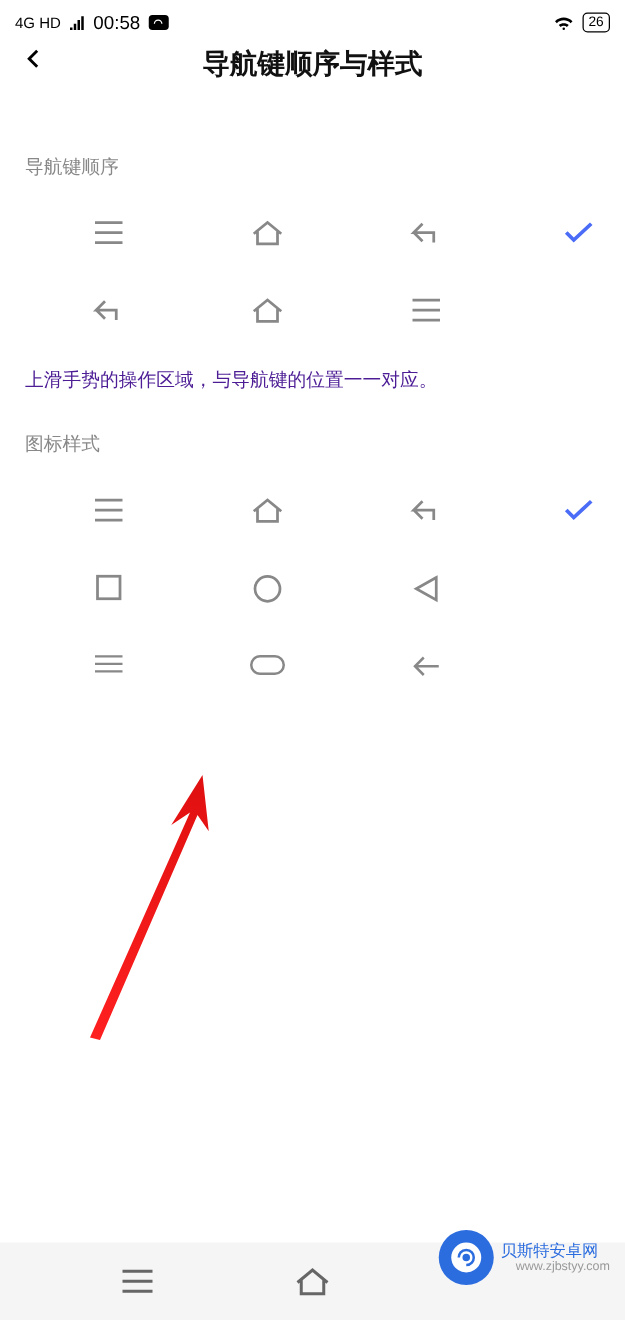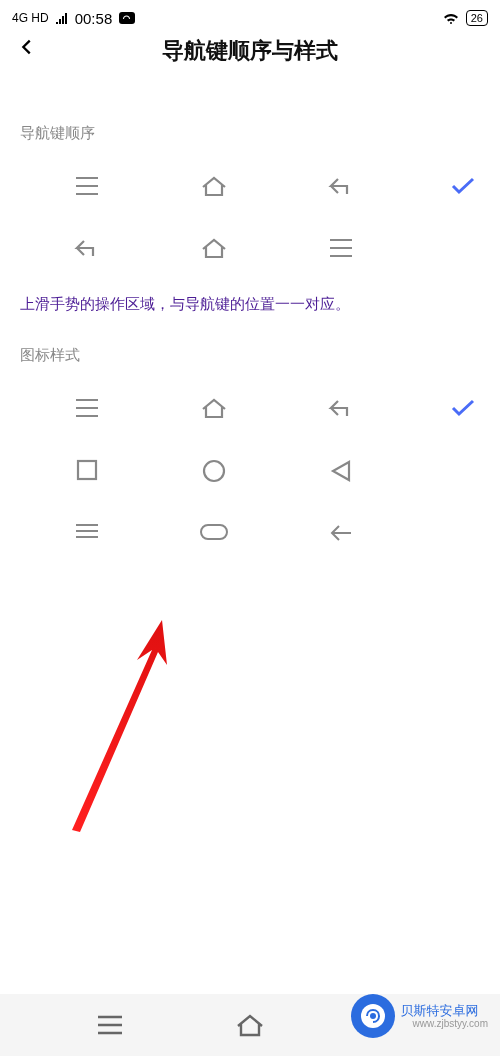--- a/index.html
+++ b/index.html
@@ -12,21 +12,21 @@
     .header { height: 64px; display: flex; align-items: flex-start; padding: 0 16px; position: relative; }
     .back-btn { position: absolute; left: 16px; }
     .header-title { width: 100%; text-align: center; font-size: 22px; font-weight: 600; color: #111; }
     .section-label { padding: 24px 20px 12px; font-size: 15px; color: #888; }
     .option-row { display: flex; align-items: center; padding: 20px 24px; position: relative; }
     .icon-group { flex: 1; display: flex; justify-content: space-around; max-width: 380px; }
     .icon-slot { width: 40px; display: flex; justify-content: center; }
     .check { position: absolute; right: 24px; }
     .hint-text { padding: 16px 20px 8px; font-size: 15px; color: #4c1d95; }
     .nav-bottom { position: absolute; bottom: 0; left: 0; right: 0; height: 62px; background: #f5f5f5; display: flex; align-items: center; justify-content: space-around; padding: 0 40px; }
-    .watermark { position: absolute; bottom: 18px; right: 12px; display: flex; align-items: center; gap: 6px; }
+    .watermark { position: absolute; bottom: 28px; right: 12px; display: flex; align-items: center; gap: 6px; }
     .wm-circle { width: 44px; height: 44px; border-radius: 50%; background: #2b6cdf; display: flex; align-items: center; justify-content: center; }
     .wm-text { font-size: 13px; color: #2b6cdf; line-height: 1.2; }
     .wm-url { font-size: 10px; color: #999; margin-left: 12px; }
     .arrow-annotation { position: absolute; left: 62px; top: 620px; pointer-events: none; }
     svg { display: block; }
     .icon-gray { stroke: #888; }
     .icon-check { stroke: #4a6cf7; }
   </style>
 </head>
 <body>

